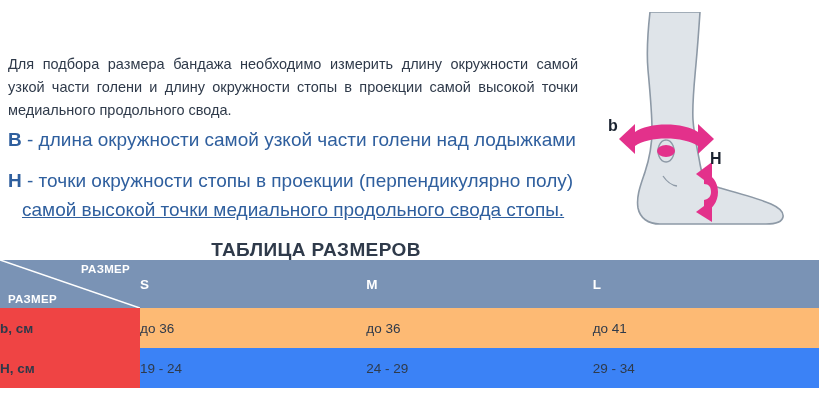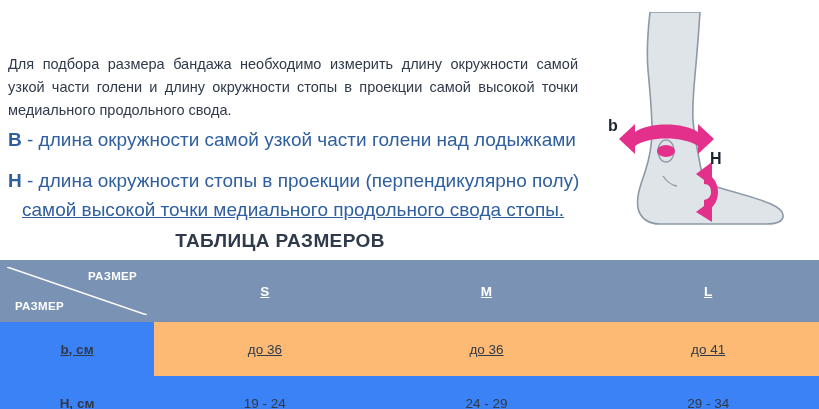--- a/index.html
+++ b/index.html
@@ -71,46 +71,46 @@
     font-weight: bold;
     font-size: 16px;
     color: #1a2330;
   }
   .fig-label-b { left: 20px; top: 105px; }
   .fig-label-h { left: 122px; top: 138px; }
 
   
   .table-title {
     position: absolute;
-    top: 222px;
+    top: 231px;
     left: 0;
     width: 560px;
     text-align: center;
     font-size: 19px;
     font-weight: bold;
     letter-spacing: 0.4px;
     color: #2f3a4a;
+    padding-left: 36px;
   }
 
   
   .size-table {
     position: absolute;
     top: 252px;
     left: 0;
     width: 819px;
     border-collapse: collapse;
     table-layout: fixed;
   }
   .size-table td {
-    padding: 7px;
+    padding: 0;
     height: 40px;
     font-size: 13.5px;
-    text-align: center;
+    text-align: left;
     vertical-align: middle;
-    text-decoration: underline;
   }
   .corner-cell {
     width: 140px;
     height: 48px;
     background: #7a93b5;
     position: relative;
     padding: 0;
   }
   .corner-inner {
     position: relative;
@@ -144,21 +144,21 @@
     letter-spacing: 0.3px;
   }
   .head-cell {
     background: #7a93b5;
     color: #ffffff;
     font-weight: bold;
     font-size: 14px;
     height: 48px;
   }
   .row-label {
-    background: #3b82f6;
+    background: #ef4444;
     color: #2f3a4a;
     font-weight: bold;
     font-size: 13.5px;
     text-align: center;
   }
   .row-a { background: #fdba74; }
   .row-b { background: #3b82f6; }
   .cell-val { color: #2f3a4a; }
 </style>
 </head>
@@ -168,21 +168,21 @@
 
   <div class="top">
 
     <p class="intro">Для подбора размера бандажа необходимо измерить длину окружности самой узкой части голени и длину окружности стопы в проекции самой высокой точки медиального продольного свода.</p>
 
     <div class="legend legend-b">
       <span class="key">B</span><span> - длина окружности самой узкой части голени над лодыжками</span>
     </div>
 
     <div class="legend legend-h">
-      <span class="key">H</span><span> - длина окружности стопы в проекции (перпендикулярно полу)</span>
+      <span class="key">H</span><span> - точки окружности стопы в проекции (перпендикулярно полу)</span>
       <span class="indent">самой высокой точки медиального продольного свода стопы.</span>
     </div>
 
     <div class="figure">
       <svg width="225" height="222" viewBox="0 0 225 222" xmlns="http://www.w3.org/2000/svg">
 
         <path d="M62 0 L112 0 C112 0 110 30 108 52 C106 74 104 92 105 108
                  C106 124 110 140 112 152 C114 164 118 172 132 176
                  C150 181 172 187 183 192 C192 196 196 200 195 205
                  C194 210 188 212 178 212 L72 212

